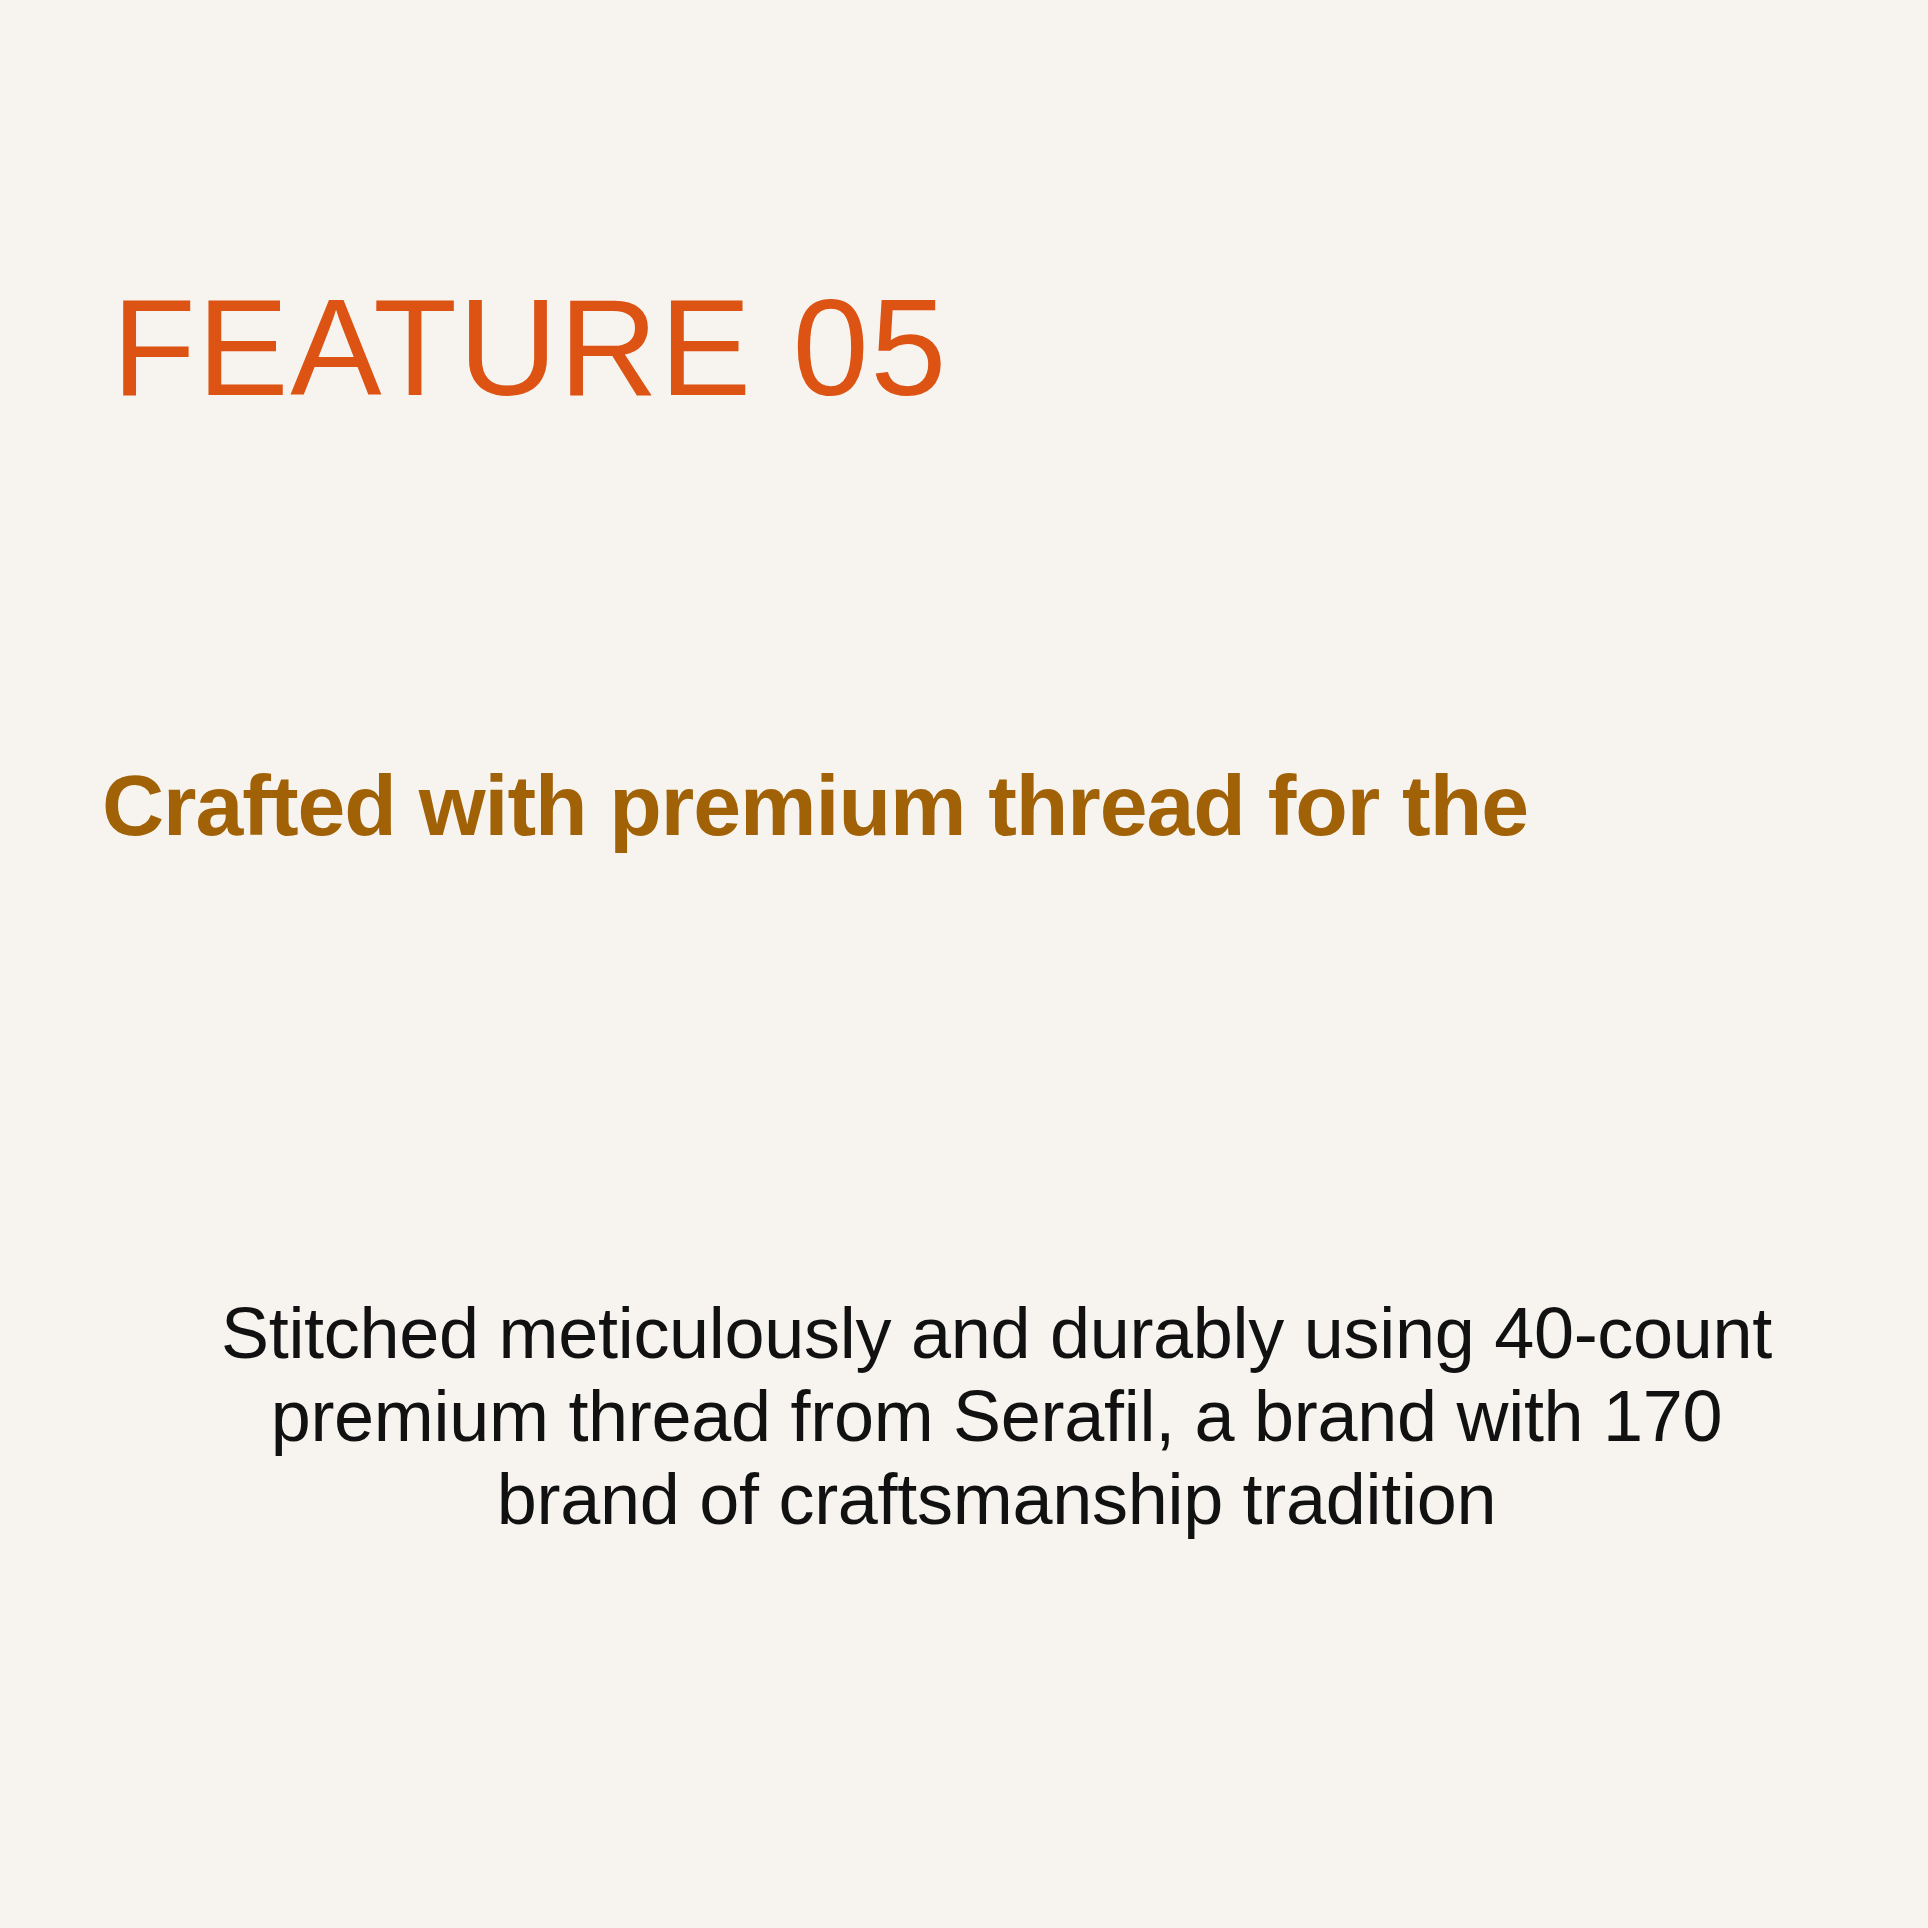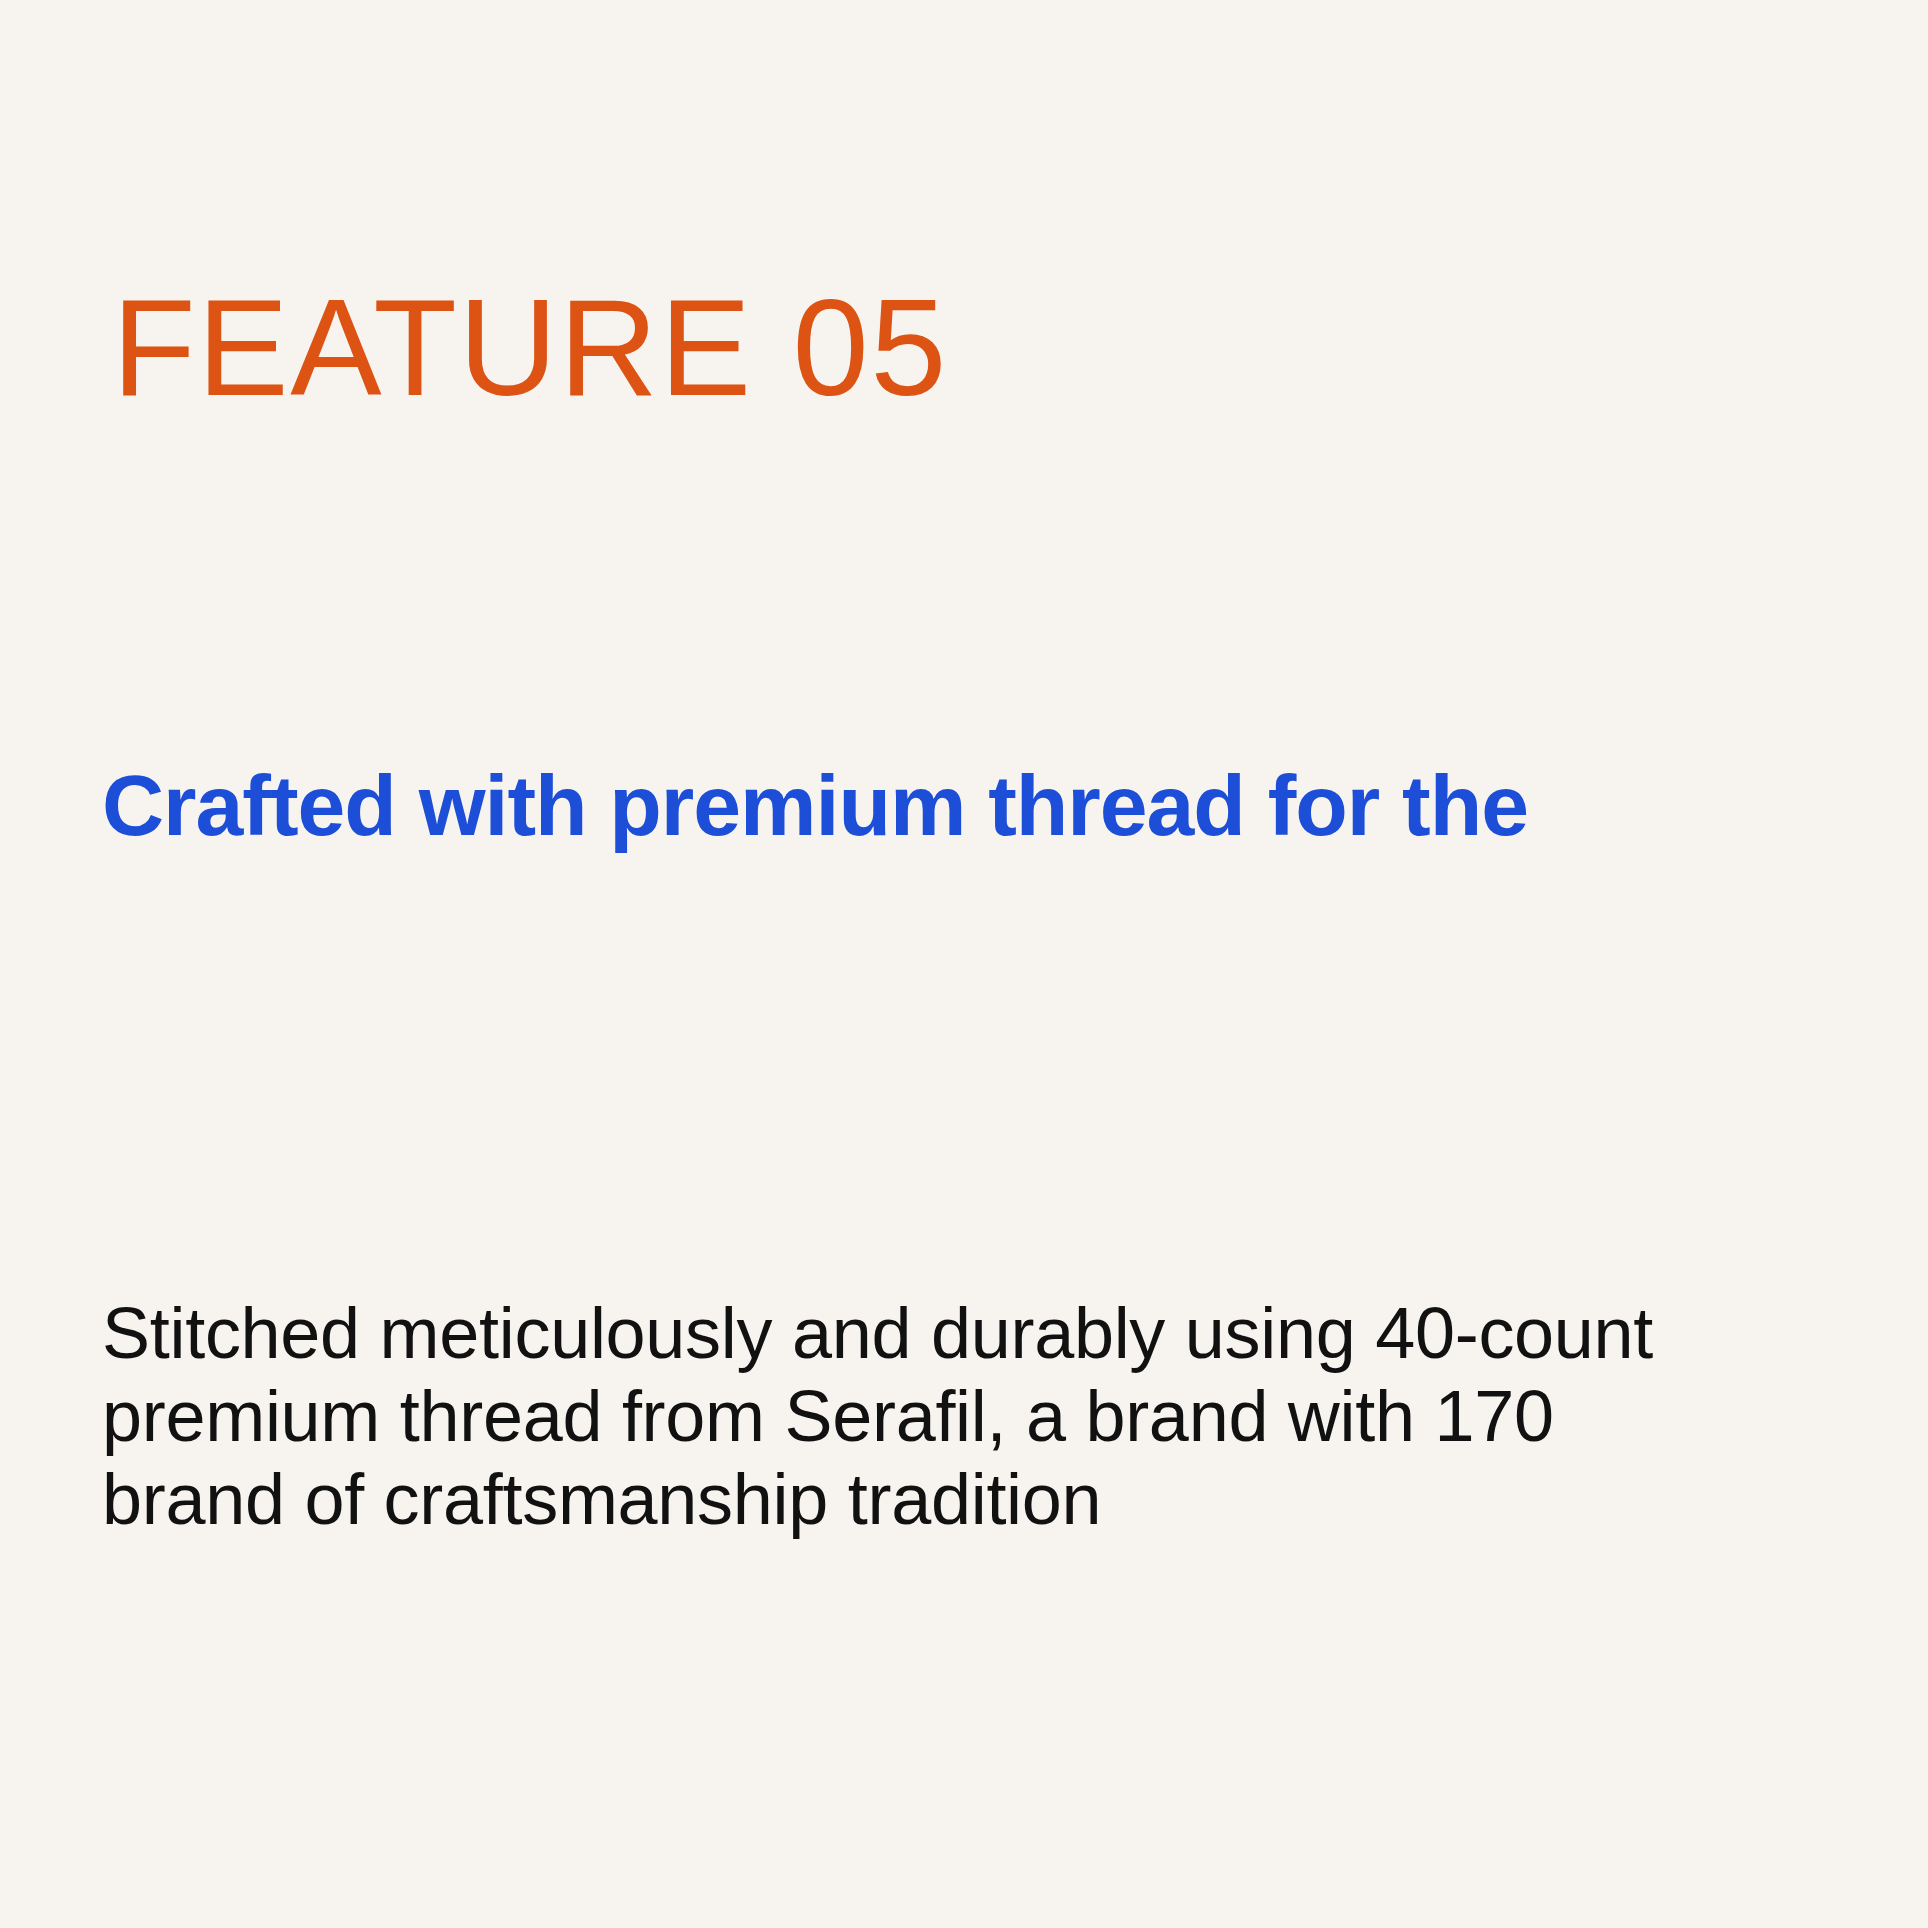--- a/index.html
+++ b/index.html
@@ -41,21 +41,21 @@
   
   #headline {
     position: absolute;
     left: 102px;
     top: 761px;
     width: 1544px;
     font-size: 86px;
     line-height: 1.03;
     font-weight: 700;
     letter-spacing: -0.012em;
-    color: #1d4ed8;
+    color: #a16207;
   }
 
   #headline .hl-line {
     display: block;
     white-space: nowrap;
   }
 
   
   #body-copy {
     position: absolute;
@@ -65,20 +65,21 @@
     font-size: 72px;
     line-height: 1.155;
     font-weight: 400;
     letter-spacing: -0.004em;
     color: #111111;
   }
 
   #body-copy .bd-line {
     display: block;
     white-space: nowrap;
+    text-align: center;
   }
 </style>
 </head>
 <body>
 
 <div id="feature-card">
 
   <div id="eyebrow">FEATURE 05</div>
 
   <div id="headline">

